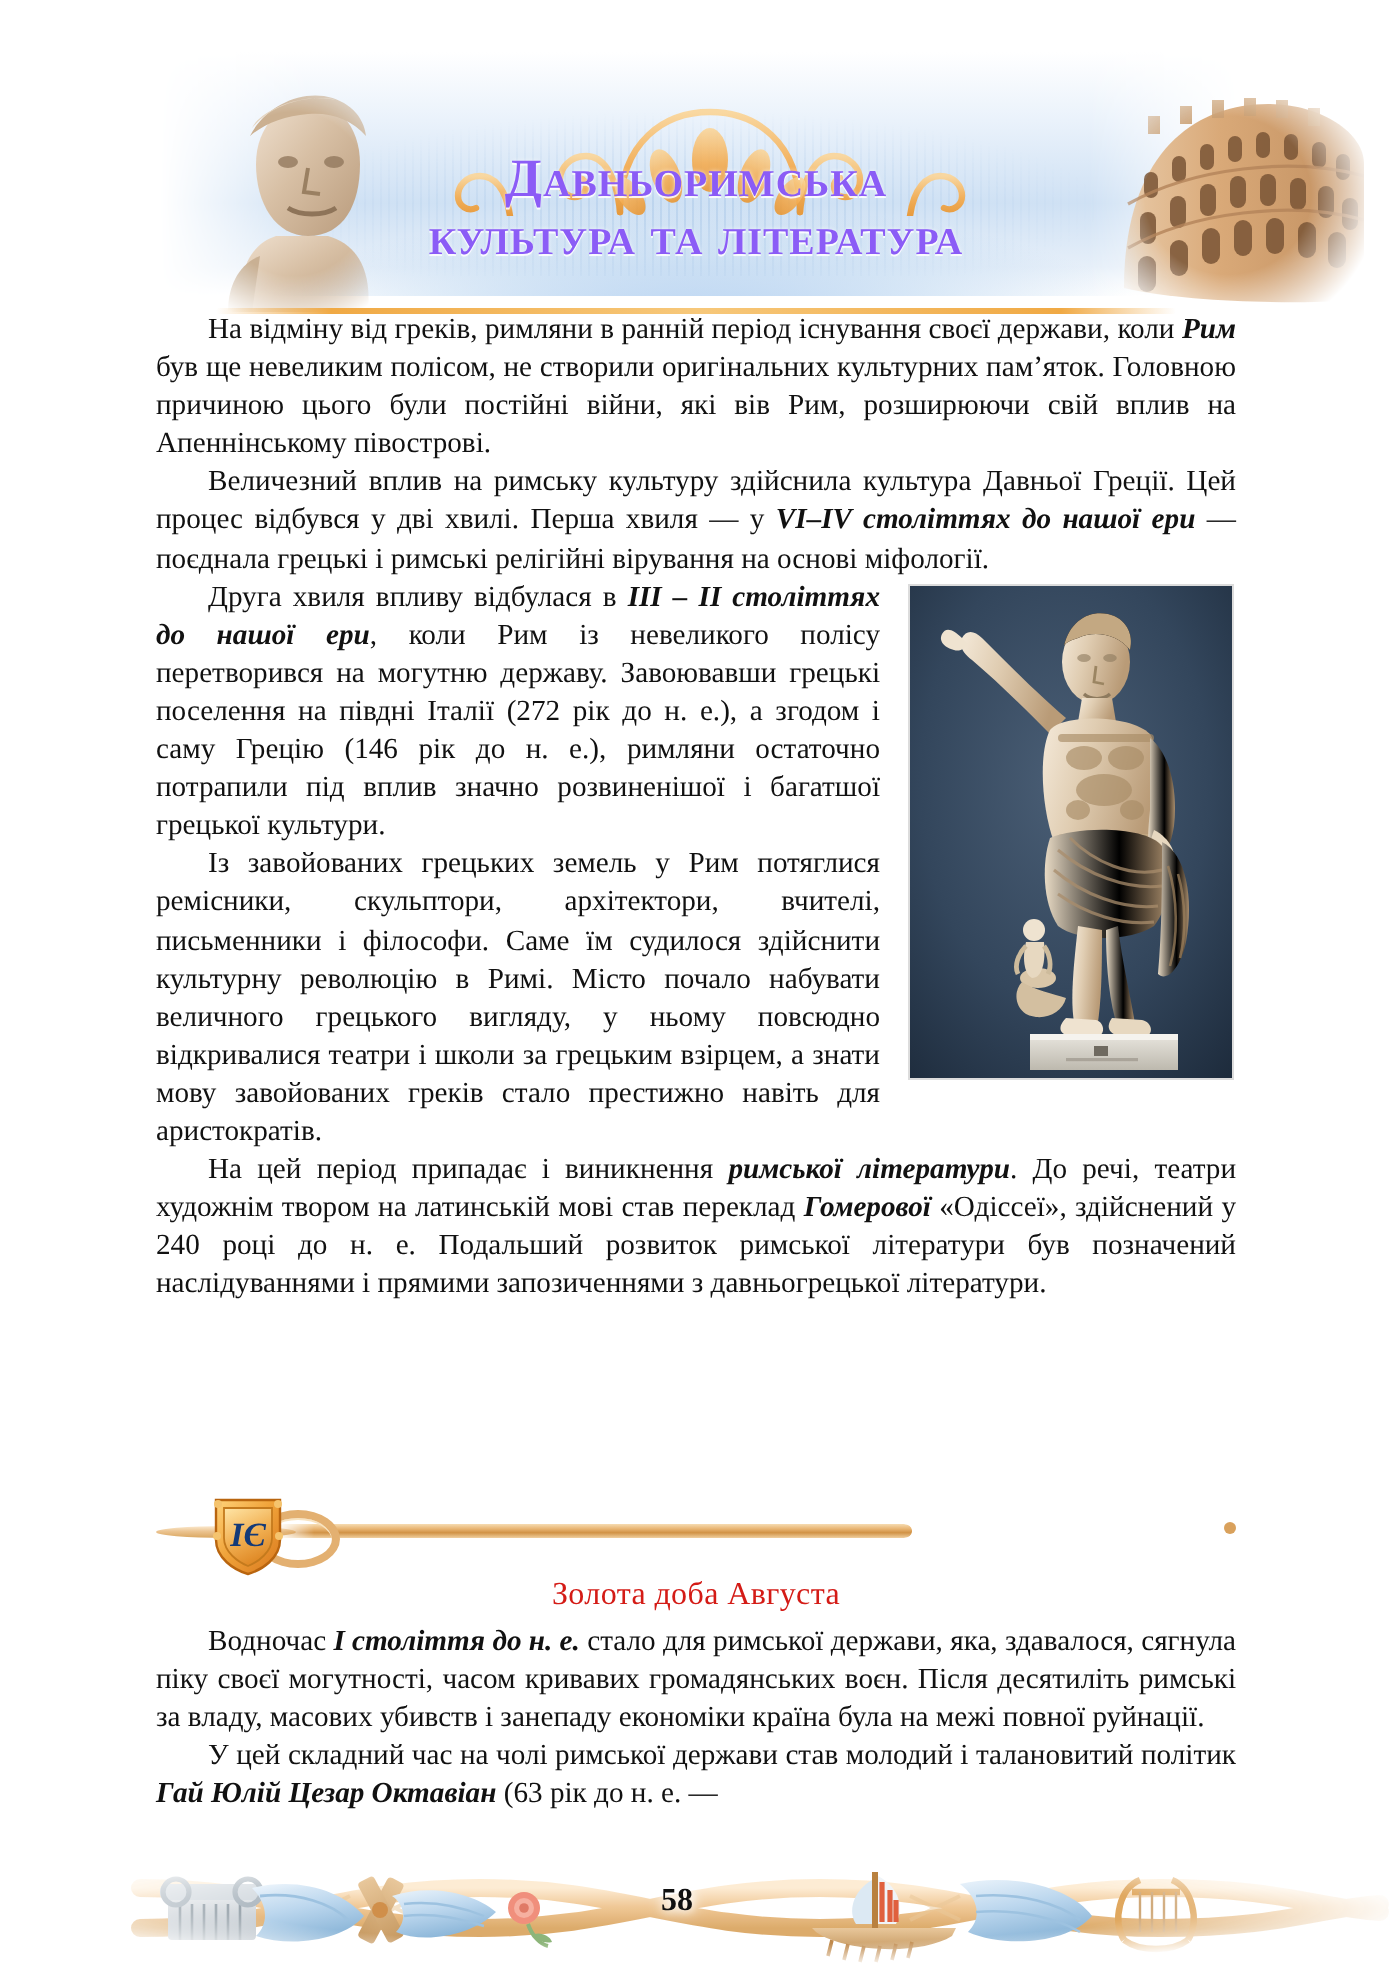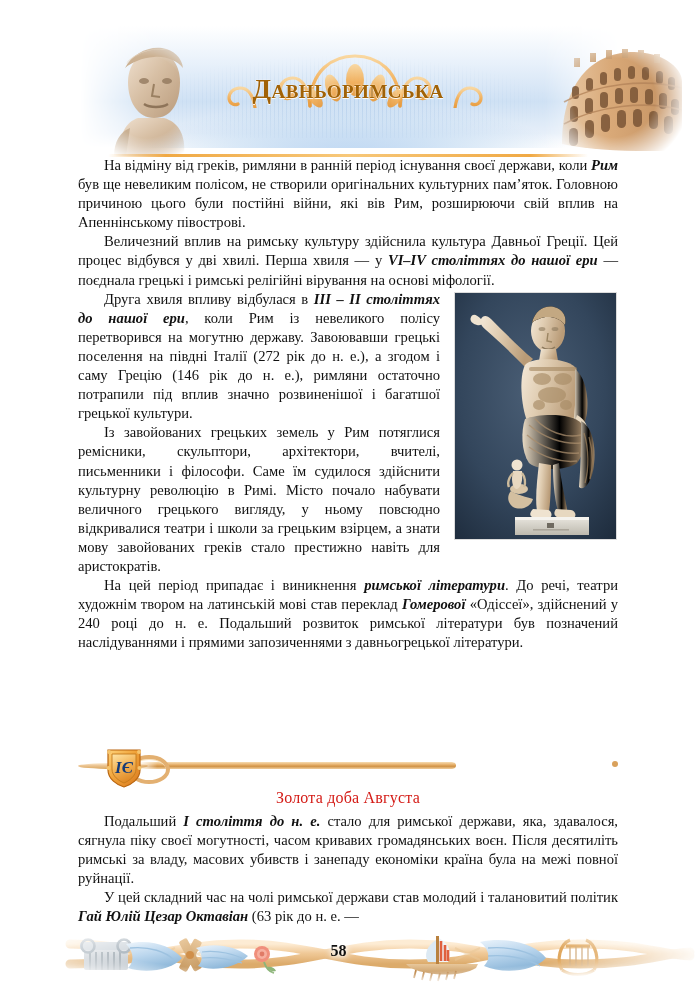--- a/index.html
+++ b/index.html
@@ -36,21 +36,21 @@
   .ornament{position:absolute;left:215px;top:28px;width:280px;height:62px;}
   
   .bust{position:absolute;left:92px;top:20px;width:110px;height:118px;}
   
   .colosseum{position:absolute;left:556px;top:22px;width:126px;height:120px;}
 
   .banner-title{
     position:absolute;left:96px;top:58px;width:504px;
     text-align:center;line-height:1.02;
     font-family:"Liberation Serif","DejaVu Serif",serif;
-    font-weight:700;color:#a16207;
+    font-weight:700;color:#8b5cf6;
     letter-spacing:.5px;
     text-shadow:0 1px 0 rgba(255,255,255,.85), 0 0 2px rgba(255,255,255,.7);
   }
   .banner-title .l1{display:block;font-size:27px;font-variant:small-caps;}
   .banner-title .l2{display:block;font-size:27px;font-variant:small-caps;margin-top:1px;}
 
   
   .content{
     position:absolute;left:78px;top:156px;width:540px;
     font-size:14.6px;line-height:19.1px;text-align:justify;
@@ -244,20 +244,21 @@
           <rect x="50" y="10" width="6" height="9"></rect>
             <rect x="66" y="9" width="6" height="9"></rect>
           <rect x="82" y="10" width="6" height="9"></rect>
             <rect x="98" y="14" width="6" height="9"></rect>
         </g>
       </g>
     </svg>
 
     <div class="banner-title">
       <span class="l1">Давньоримська</span>
+      <span class="l2">культура та література</span>
     </div>
     <div class="banner-rule"></div>
   </div>
 
   <div class="content">
 
     <p><span>На відміну від греків, римляни в ранній період існування своєї держави, коли </span><em class="bi">Рим</em><span> був ще невеликим полісом, не створили оригінальних культурних пам’яток. Головною причиною цього були постійні війни, які вів Рим, розширюючи свій вплив на Апеннінському півострові.</span></p>
 
     <p><span>Величезний вплив на римську культуру здійснила культура Давньої Греції. Цей процес відбувся у дві хвилі. Перша хвиля — у </span><em class="bi">VI–IV століттях до нашої ери</em><span> — поєднала грецькі і римські релігійні вірування на основі міфології.</span></p>
 
@@ -389,21 +390,21 @@
         <circle cx="4.5" cy="22" r="2"></circle>
           <circle cx="35.5" cy="22" r="2"></circle>
       </g>
     </svg>
     <div class="enc-dot"></div>
   </div>
 
   <div class="redhead">Золота доба Августа</div>
 
   <div class="tail">
-    <p><span>Подальший </span><em class="bi">I століття до н. е.</em><span> стало для римської держави, яка, здавалося, сягнула піку своєї могутності, часом кривавих громадянських воєн. Після десятиліть римські за владу, масових убивств і занепаду економіки країна була на межі повної руйнації.</span></p>
+    <p><span>Водночас </span><em class="bi">I століття до н. е.</em><span> стало для римської держави, яка, здавалося, сягнула піку своєї могутності, часом кривавих громадянських воєн. Після десятиліть римські за владу, масових убивств і занепаду економіки країна була на межі повної руйнації.</span></p>
     <p><span>У цей складний час на чолі римської держави став молодий і талановитий політик </span><em class="bi">Гай Юлій Цезар Октавіан</em><span> (63 рік до н. е. —</span></p>
   </div>
 
   <div class="footer">
     <svg width="695" height="59" viewBox="0 0 695 59">
       <defs>
         <linearGradient id="rib" x1="0" y1="0" x2="0" y2="1">
           <stop offset="0%" stop-color="#fdebd2"></stop>
             <stop offset="45%" stop-color="#f0c793"></stop>
             <stop offset="100%" stop-color="#dba764"></stop>

